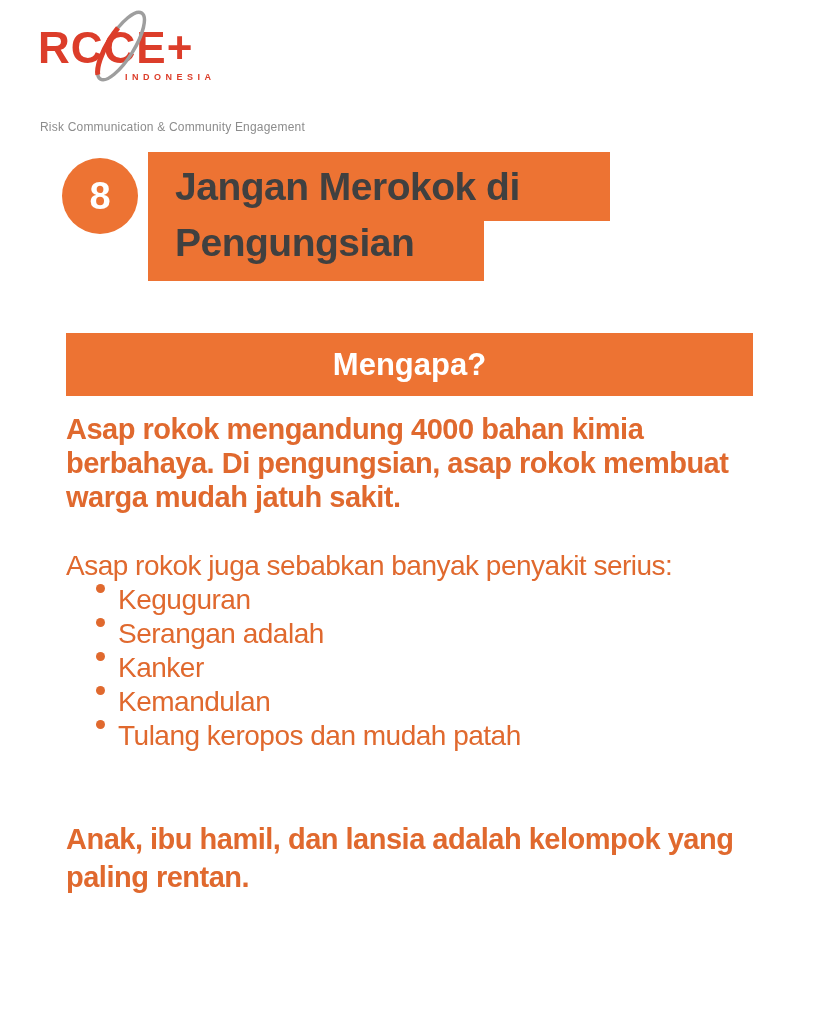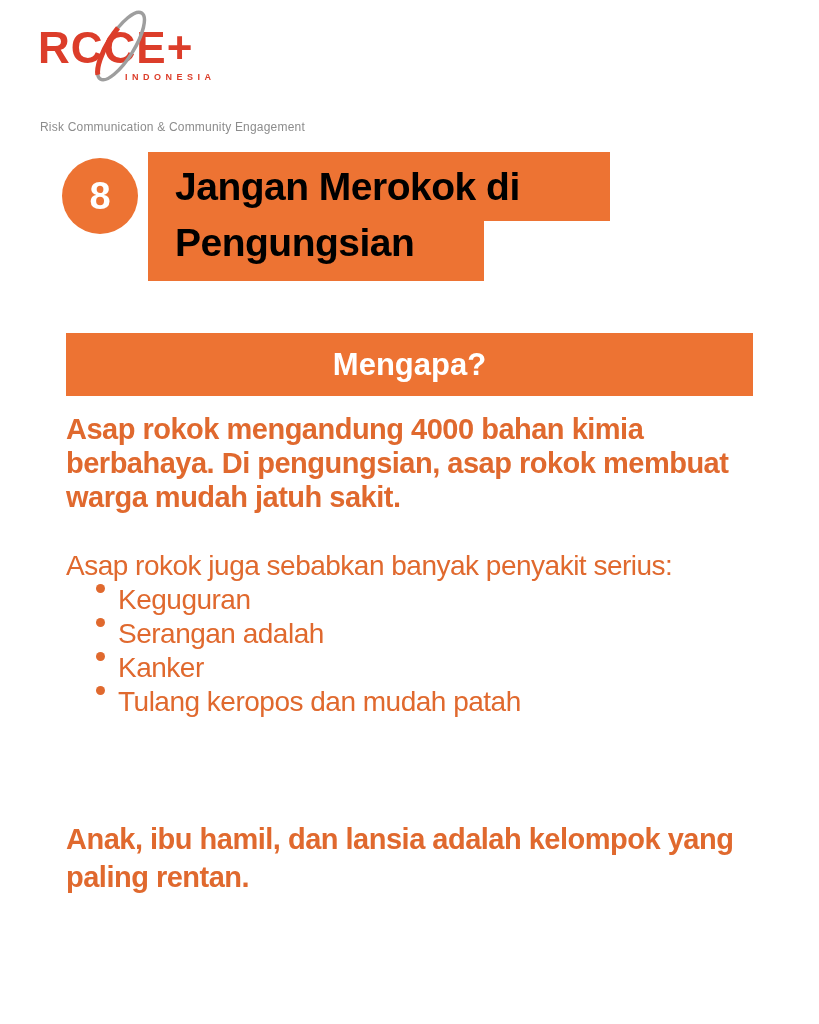--- a/index.html
+++ b/index.html
@@ -57,21 +57,21 @@
     width: 76px; height: 76px;
     border-radius: 50%;
     background: var(--accent-orange, #ED7333);
     color: #fff;
     font-size: 38px; font-weight: bold;
     display: flex; align-items: center; justify-content: center;
   }
   .title-block { position: absolute; left: 148px; top: 152px; }
   .title-row {
     background: var(--accent-orange, #ED7333);
-    color: #000000;
+    color: #404040;
     font-weight: bold;
     font-size: 39px;
     letter-spacing: -0.5px;
     display: flex; align-items: center;
     padding-left: 27px;
     white-space: nowrap;
   }
   .title-row1 { width: 462px; height: 69px; }
   .title-row2 { width: 336px; height: 60px; align-items: flex-start; }
 
@@ -165,20 +165,24 @@
     <li class="disease-item">
       <span class="bullet-dot"></span>
       <span>Serangan adalah</span>
     </li>
 
     <li class="disease-item">
       <span class="bullet-dot"></span>
       <span>Kanker</span>
     </li>
 
+    <li class="disease-item">
+      <span class="bullet-dot"></span>
+      <span>Kemandulan</span>
+    </li>
 
 
     <li class="disease-item">
       <span class="bullet-dot"></span>
       <span>Tulang keropos dan mudah patah</span>
     </li>
   </ul>
 
 <p class="body-text outro-bold">Anak, ibu hamil, dan lansia adalah kelompok yang paling rentan.</p>
 

